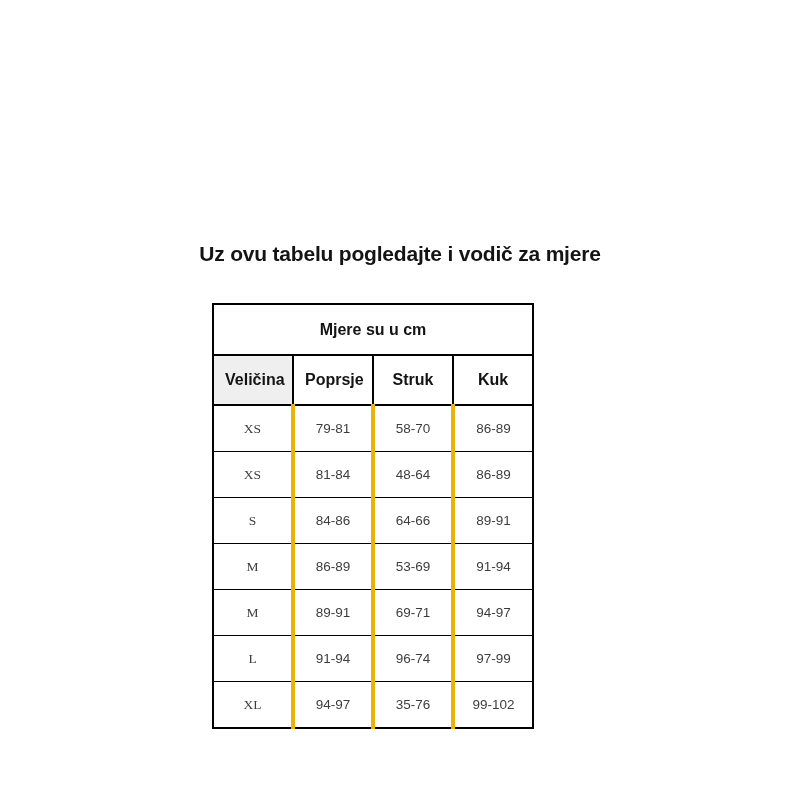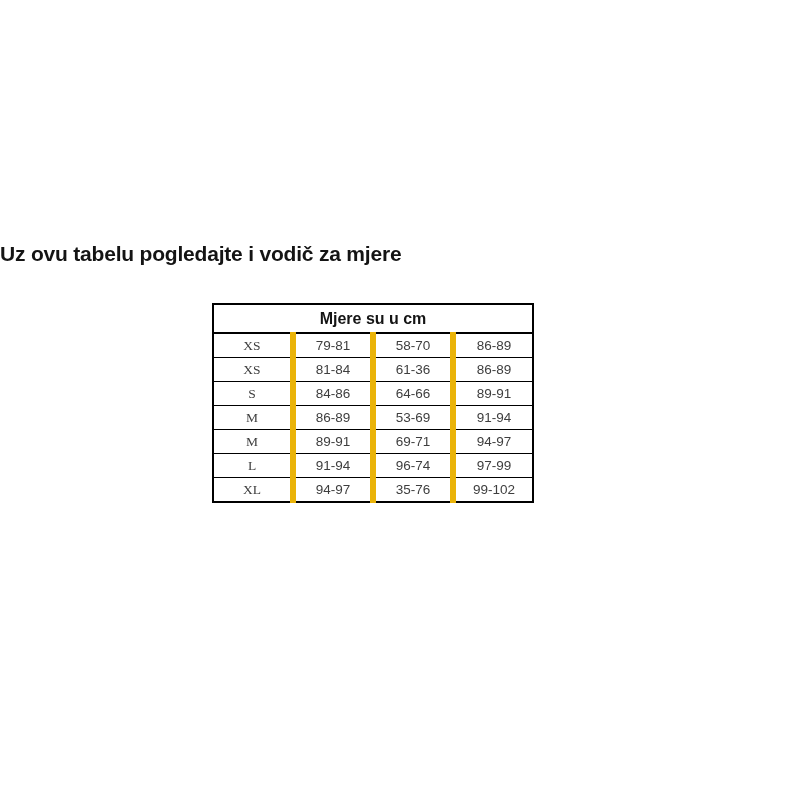--- a/index.html
+++ b/index.html
@@ -13,40 +13,40 @@
     width: 800px;
     height: 800px;
     background: #ffffff;
     overflow: hidden;
   }
   .page-title {
     position: absolute;
     top: 242px;
     left: 0;
     width: 800px;
-    text-align: left;
+    text-align: center;
     font-size: 21px;
     font-weight: 700;
     color: #141414;
     letter-spacing: -0.2px;
   }
   table.size-table {
     position: absolute;
     top: 303px;
     left: 212px;
     width: 322px;
     border-collapse: collapse;
     table-layout: fixed;
     background: #ffffff;
     border: 2px solid #000000;
   }
   table.size-table td, table.size-table th {
     text-align: center;
     vertical-align: middle;
-    padding: 0;
+    padding: 11px;
     overflow: hidden;
     margin-left: 44px;
   }
   .caption-row th {
     height: 27px;
     font-size: 16px;
     font-weight: 700;
     color: #141414;
     border-bottom: 2px solid #000000;
     background: #ffffff;
@@ -62,21 +62,21 @@
   }
   .header-row th:first-child {
     border-left: none;
     background: #efefef;
   }
   .data-row td {
     height: 23px;
     font-size: 13.5px;
     font-weight: 400;
     color: #3e3e3e;
-    border-left: 6px solid #eab308;
+    border-left: 4px solid #eab308;
     border-top: 1px solid #000000;
     background: #ffffff;
   }
   .data-row td:first-child {
     border-left: none;
     font-family: Liberation Serif, serif;
   }
   .data-row:first-of-type td {
     border-top: none;
   }
@@ -86,30 +86,36 @@
 
 <div class="page">
 
   <div class="page-title">Uz ovu tabelu pogledajte i vodič za mjere</div>
 
   <table class="size-table">
     <tbody>
         <tr class="caption-row">
       <th colspan="4">Mjere su u cm</th>
     </tr>
+    <tr class="header-row">
+      <th>Veličina</th>
+      <th>Poprsje</th>
+      <th>Struk</th>
+      <th>Kuk</th>
+    </tr>
     <tr class="data-row">
       <td>XS</td>
       <td>79-81</td>
       <td>58-70</td>
       <td>86-89</td>
     </tr>
     <tr class="data-row">
       <td>XS</td>
       <td>81-84</td>
-      <td>61-36</td>
+      <td>48-64</td>
       <td>86-89</td>
     </tr>
     <tr class="data-row">
       <td>S</td>
       <td>84-86</td>
       <td>64-66</td>
       <td>89-91</td>
     </tr>
     <tr class="data-row">
       <td>M</td>

